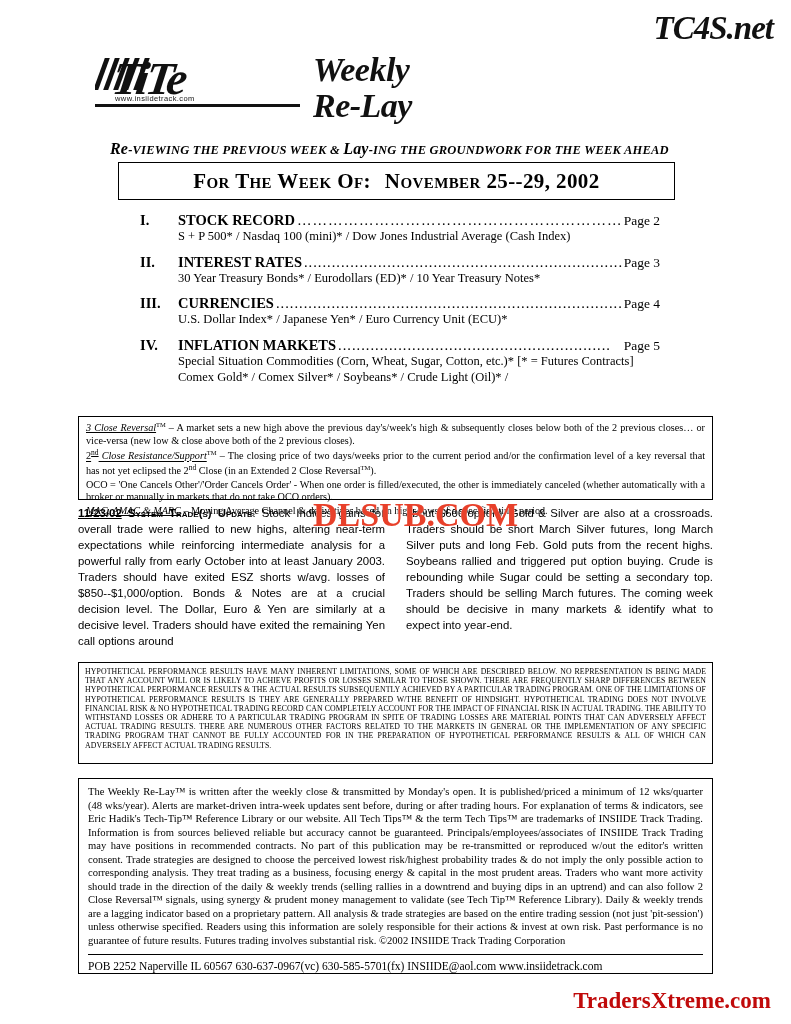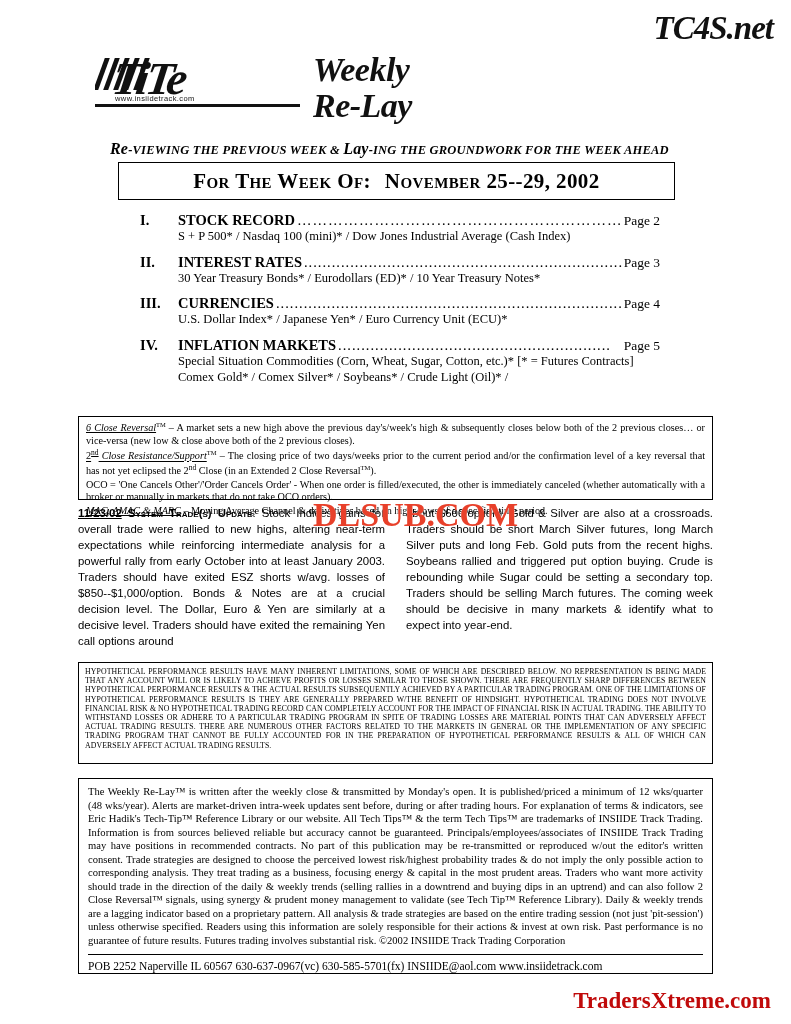--- a/index.html
+++ b/index.html
@@ -265,21 +265,21 @@
         <span class="toc-dots">...........................................................</span>
         <span class="toc-page">Page 5</span>
       </div>
       <div class="toc-sub">Special Situation Commodities (Corn, Wheat, Sugar, Cotton, etc.)*   [* = Futures Contracts]</div>
       <div class="toc-sub">Comex Gold* / Comex Silver* / Soybeans* / Crude Light (Oil)* /</div>
     </div>
   </div>
 
   <div class="defbox">
     <p>
-      <span class="u i">6 Close Reversal</span><span class="tm">TM</span><span> – A market sets a new high above the previous day's/week's high &amp; subsequently closes below both of the 2 previous closes… or vice-versa (new low &amp; close above both of the 2 previous closes).</span>
+      <span class="u i">3 Close Reversal</span><span class="tm">TM</span><span> – A market sets a new high above the previous day's/week's high &amp; subsequently closes below both of the 2 previous closes… or vice-versa (new low &amp; close above both of the 2 previous closes).</span>
     </p>
     <p>
       <span class="u">2</span><span class="sup u">nd</span><span class="u i"> Close Resistance/Support</span><span class="tm">TM</span><span> – The closing price of two days/weeks prior to the current period and/or the confirmation level of a key reversal that has not yet eclipsed the 2</span><span class="sup">nd</span><span> Close (in an Extended 2 Close Reversal</span><span class="tm">TM</span><span>).</span>
     </p>
     <p>
       <span>OCO = 'One Cancels Other'/'Order Cancels Order' - When one order is filled/executed, the other is immediately canceled (whether automatically with a broker or manually in markets that do not take OCO orders).</span>
     </p>
     <p>
       <span class="u i">MAC, AMAC &amp; MARC</span><span> – Moving Average Channel &amp; derivatives based on highs/lows of a specified time period.</span>
     </p>

